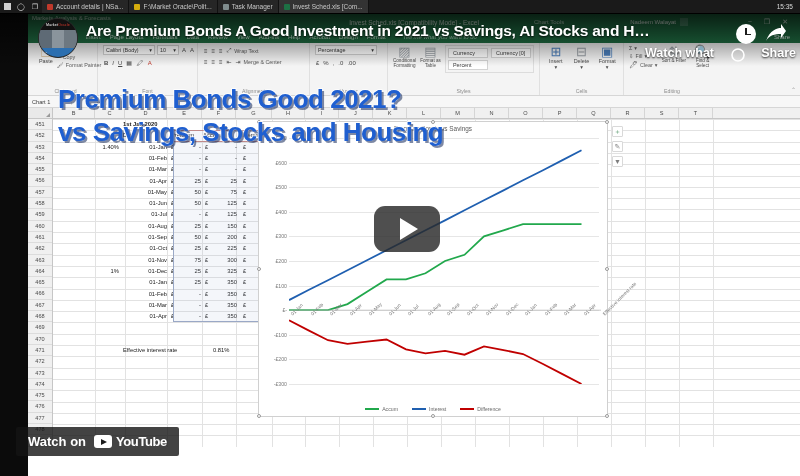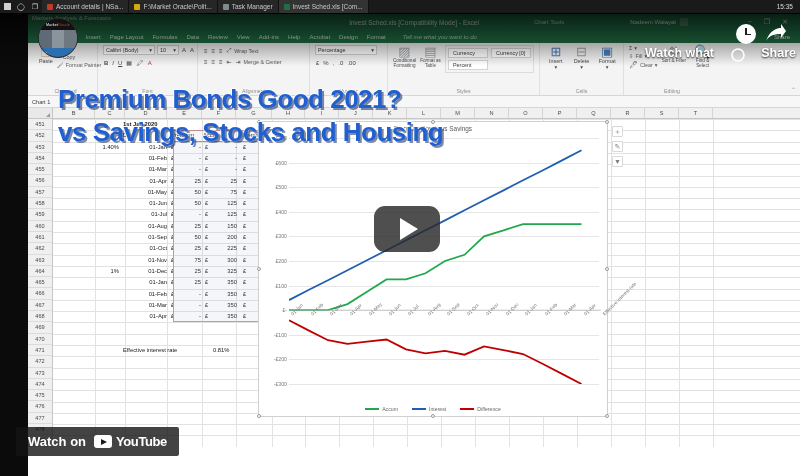--- a/index.html
+++ b/index.html
@@ -791,20 +791,21 @@
     <div class="av-mid">
         <i style="background:#5e6a75"></i>
         <i style="background:#8a949c"></i>
         <i style="background:#6d7881"></i>
       </div>
     <div class="av-bot">
         <b>K</b>
       </div>
   </div>
 
+  <div class="yt-title">Are Premium Bonds A Good Investment in 2021 vs Savings, AI Stocks and H…</div>
 
   <div class="yt-right">
     <div class="yt-clock"></div>
     <svg width="22" height="20" viewBox="0 0 22 20">
       <path d="M2 17 C6 6, 13 4, 17 4 L17 0 L22 7 L17 14 L17 10 C11 10, 5 11, 2 17 Z" fill="#ffffff"></path>
     </svg>
   </div>
   <div class="yt-watchlater">Watch what</div>
   <svg class="yt-share-ico" viewBox="0 0 16 16">
     <circle cx="8" cy="8" r="6" fill="none" stroke="#fff" stroke-width="1.6"></circle>

